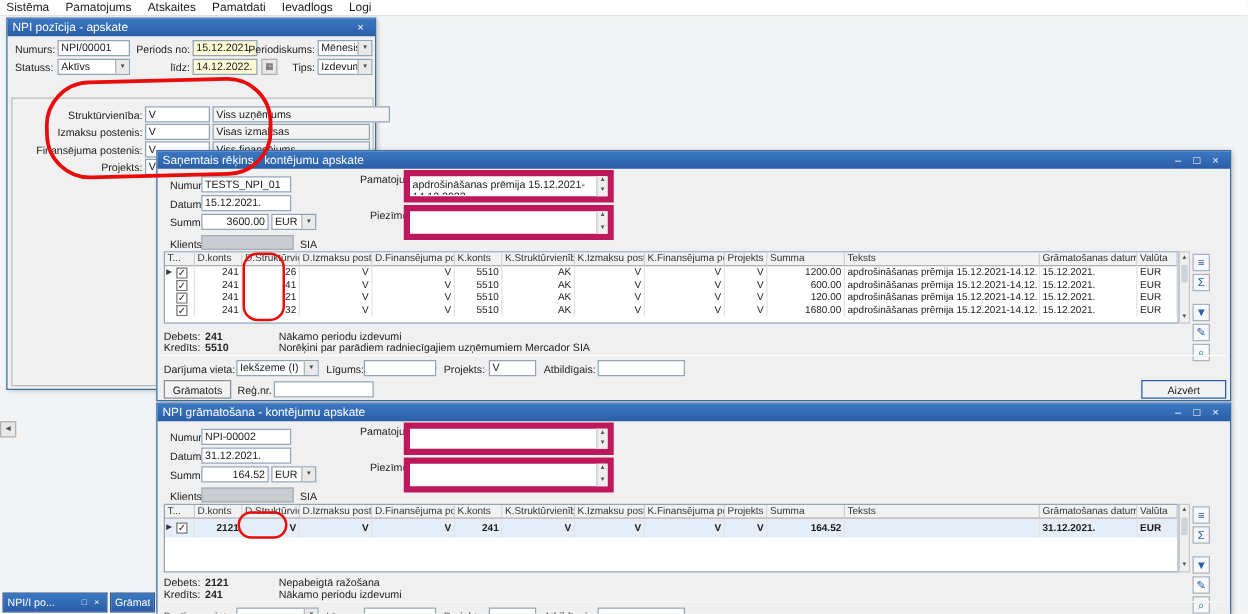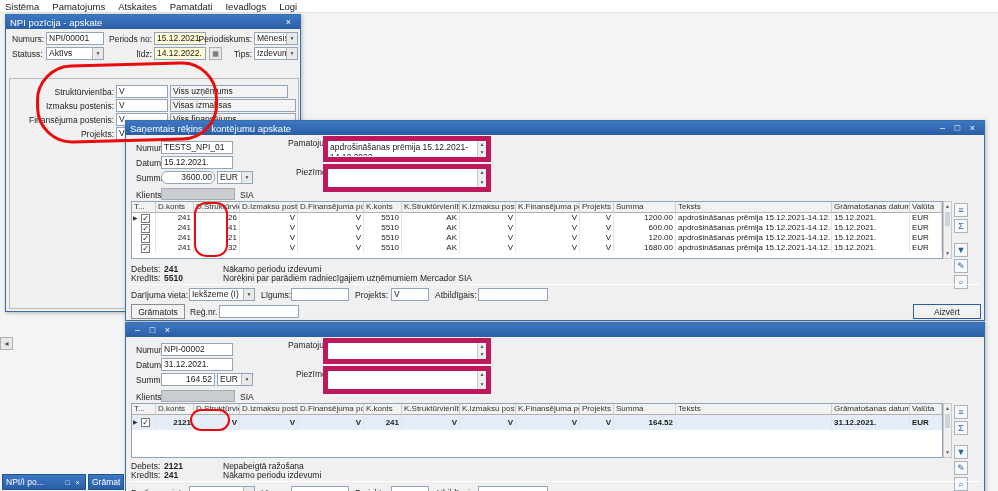--- a/index.html
+++ b/index.html
@@ -100,21 +100,21 @@
     <span class="lbl r" style="left:212px;top:34px;width:34px;">Tips:</span>
     <span class="fld ddl" style="left:248px;top:32px;width:44px;">
       <span>Izdevumi</span>
       <span class="arrow">▼</span>
     </span>
 
     <div class="tabpanel" style="left:3px;top:63px;width:290px;height:231px;"></div>
 
     <span class="lbl r" style="left:8px;top:72px;width:100px;">Struktūrvienība:</span>
     <span class="fld" style="left:110px;top:70px;width:52px;">V</span>
-    <span class="fld dis" style="left:164px;top:70px;width:118px;">Viss uzņēmums</span>
+    <span class="fld dis" style="left:164px;top:70px;width:142px;">Viss uzņēmums</span>
 
     <span class="lbl r" style="left:8px;top:86px;width:100px;">Izmaksu postenis:</span>
     <span class="fld" style="left:110px;top:84px;width:52px;">V</span>
     <span class="fld dis" style="left:164px;top:84px;width:126px;">Visas izmaksas</span>
 
     <span class="lbl r" style="left:8px;top:100px;width:100px;">Finansējuma postenis:</span>
     <span class="fld" style="left:110px;top:98px;width:52px;">V</span>
     <span class="fld dis" style="left:164px;top:98px;width:126px;">Viss finansējums</span>
 
     <span class="lbl r" style="left:8px;top:114px;width:100px;">Projekts:</span>
@@ -128,21 +128,21 @@
       <span class="tb-btn">–</span>
       <span class="tb-btn">□</span>
       <span class="tb-btn">×</span>
     </div>
 
     <span class="lbl" style="left:10px;top:22px;">Numurs:</span>
     <span class="fld" style="left:35px;top:20px;width:72px;">TESTS_NPI_01</span>
     <span class="lbl" style="left:10px;top:37px;">Datums:</span>
     <span class="fld" style="left:35px;top:35px;width:72px;">15.12.2021.</span>
     <span class="lbl" style="left:10px;top:52px;">Summa:</span>
-    <span class="fld right" style="left:35px;top:50px;width:54px;border-radius:6px;">3600.00</span>
+    <span class="fld right" style="left:35px;top:50px;width:54px;">3600.00</span>
     <span class="fld ddl" style="left:91px;top:50px;width:36px;">
       <span>EUR</span>
       <span class="arrow">▼</span>
     </span>
     <span class="lbl" style="left:10px;top:69px;">Klients:</span>
     <span class="censor" style="left:35px;top:67px;width:74px;"></span>
     <span class="lbl" style="left:114px;top:69px;">SIA</span>
 
     <span class="lbl" style="left:162px;top:17px;">Pamatojums:</span>
     <div class="txa" style="left:197px;top:15px;width:168px;height:26px;">
@@ -290,20 +290,21 @@
     <span class="fld" style="left:352px;top:167px;width:70px;"></span>
 
     <span class="btn" style="left:5px;top:183px;width:54px;height:15px;">Grāmatots</span>
     <span class="lbl" style="left:64px;top:186px;">Reģ.nr.</span>
     <span class="fld" style="left:93px;top:184px;width:80px;"></span>
     <span class="btn primary" style="left:787px;top:183px;width:68px;height:15px;">Aizvērt</span>
   </div>
 
   <div class="window z3" style="left:125px;top:322px;width:860px;height:172px;">
     <div class="titlebar">
+      <span class="tb-title">NPI grāmatošana - kontējumu apskate</span>
       <span class="tb-btn">–</span>
       <span class="tb-btn">□</span>
       <span class="tb-btn">×</span>
     </div>
 
     <span class="lbl" style="left:10px;top:22px;">Numurs:</span>
     <span class="fld" style="left:35px;top:20px;width:72px;">NPI-00002</span>
     <span class="lbl" style="left:10px;top:37px;">Datums:</span>
     <span class="fld" style="left:35px;top:35px;width:72px;">31.12.2021.</span>
     <span class="lbl" style="left:10px;top:52px;">Summa:</span>

